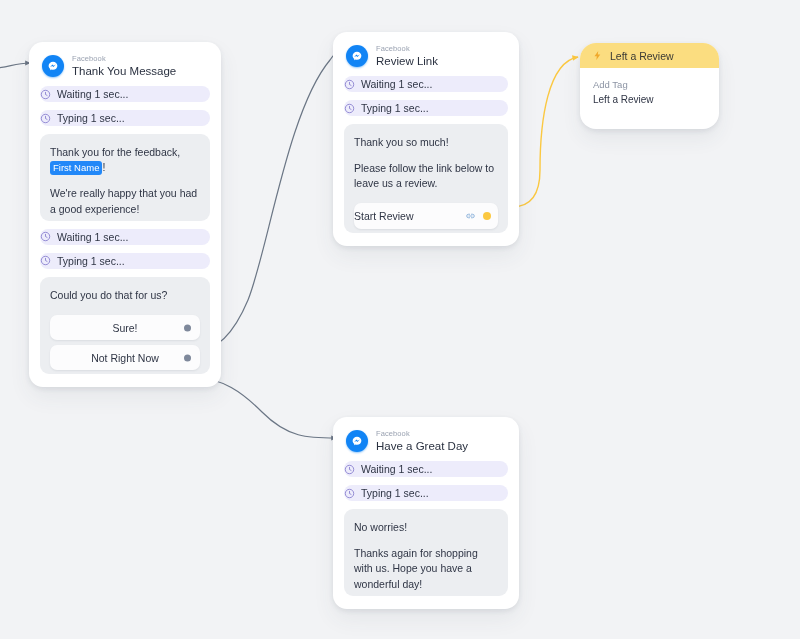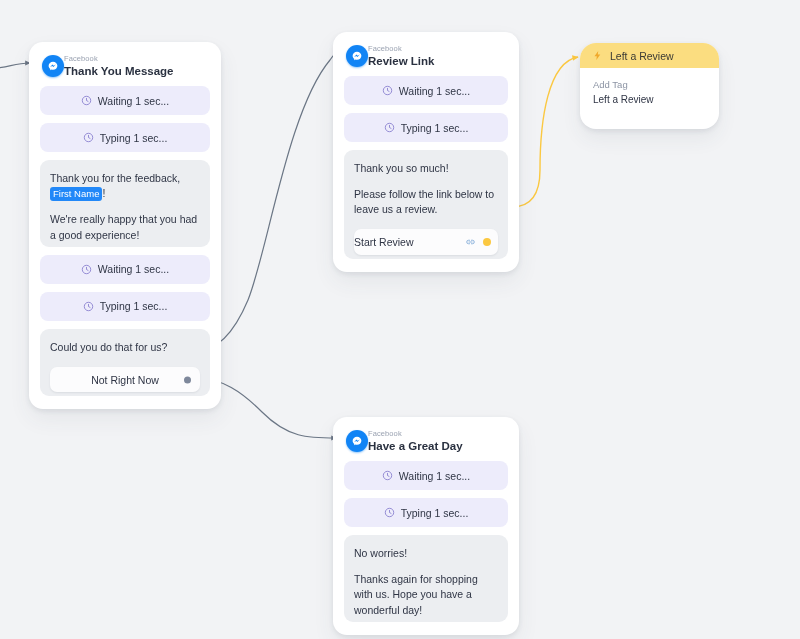--- a/index.html
+++ b/index.html
@@ -35,21 +35,21 @@
     position: absolute;
     background: #ffffff;
     border-radius: 14px;
     box-shadow: 0 2px 5px rgba(60,70,90,.10), 0 10px 22px rgba(60,70,90,.07);
     z-index: 3;
   }
 
   .node-head {
     display: flex;
     align-items: center;
-    gap: 0;
+    gap: 8px;
     padding: 13px 14px 9px 13px;
   }
   .fb-badge {
     width: 22px; height: 22px;
     border-radius: 50%;
     background: #1184f5;
     flex: 0 0 22px;
     display: flex;
     align-items: center;
     justify-content: center;
@@ -59,38 +59,38 @@
   .head-text { display: flex; flex-direction: column; line-height: 1.05; }
   .head-kicker {
     font-size: 7.5px;
     color: #9aa2b1;
     letter-spacing: .1px;
     margin-bottom: 2px;
   }
   .head-title {
     font-size: 11.5px;
     color: #2a3140;
-    font-weight: bold;
+    font-weight: normal;
   }
 
   .node-body {
     padding: 0 11px 13px 11px;
     display: flex;
     flex-direction: column;
     gap: 8px;
   }
 
   
   .pill {
     background: #edecfb;
     border-radius: 8px;
-    height: 29px;
-    display: flex;
-    align-items: center;
-    justify-content: center;
+    height: 16px;
+    display: flex;
+    align-items: center;
+    justify-content: flex-start;
     gap: 6px;
     font-size: 10.5px;
     color: #2f3545;
   }
   .pill svg { display: block; }
 
   
   .bubble {
     background: #eceef1;
     border-radius: 9px;
@@ -268,20 +268,24 @@
         <svg width="11" height="11" viewBox="0 0 24 24">
           <circle cx="12" cy="12" r="9.2" fill="none" stroke="#7b71c9" stroke-width="1.7"></circle>
           <path d="M12 7.3V12l3.4 2" fill="none" stroke="#7b71c9" stroke-width="1.7" stroke-linecap="round"></path>
         </svg>
         <span>Typing 1 sec...</span>
       </div>
 
       <div class="bubble">
         <p>Could you do that for us?</p>
         <div class="qr-stack">
+          <div class="qr">
+            <span>Sure!</span>
+            <span class="port"></span>
+          </div>
           <div class="qr">
             <span>Not Right Now</span>
             <span class="port"></span>
           </div>
         </div>
       </div>
 
     </div>
   </div>
 

